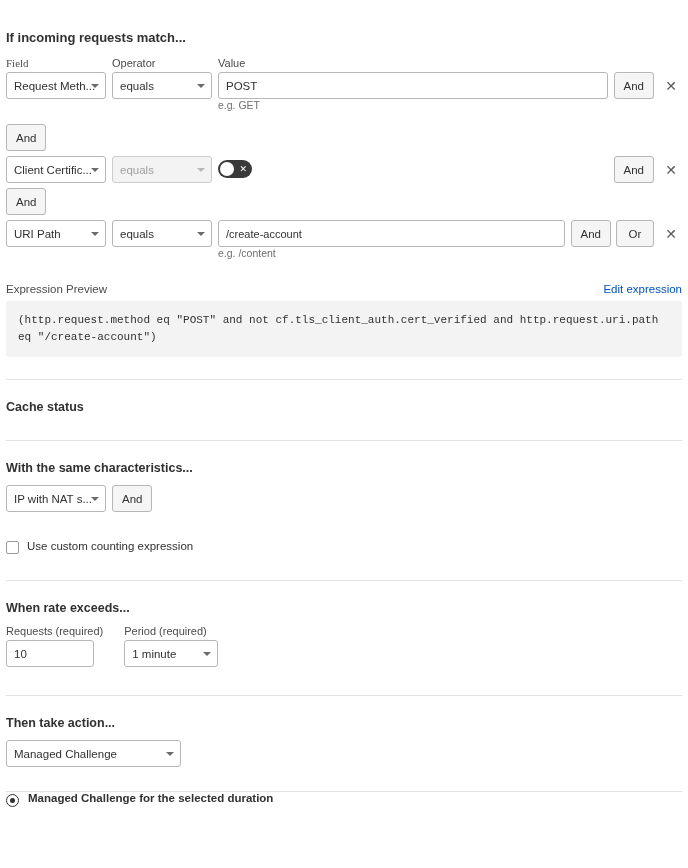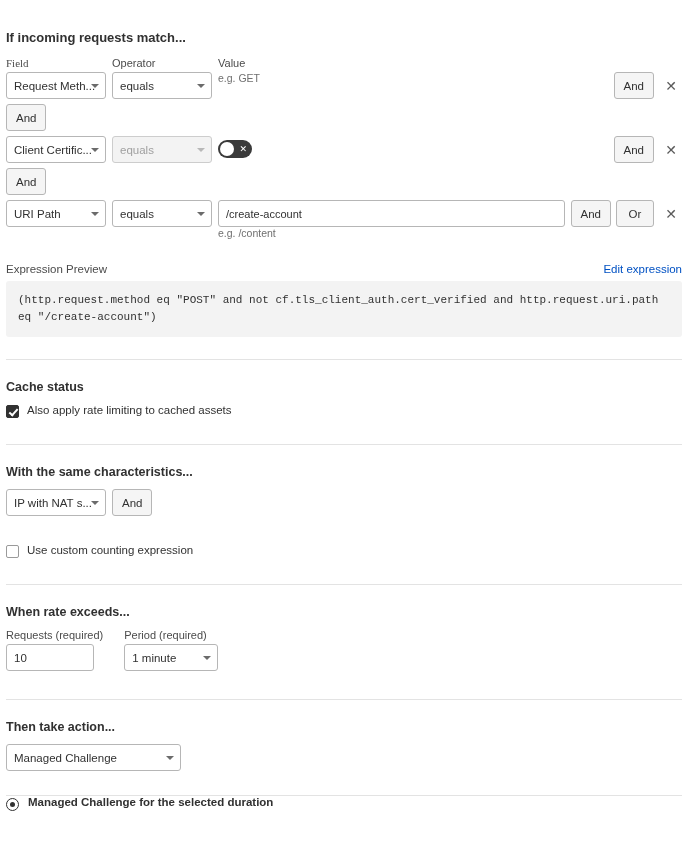--- a/index.html
+++ b/index.html
@@ -279,20 +279,24 @@
   <div class="rule-row">
     <div class="select sel-field">
       <span>Request Meth...</span>
       <span class="caret"></span>
     </div>
     <div class="select sel-operator">
       <span>equals</span>
       <span class="caret"></span>
     </div>
     <div class="value-wrap">
+      <div class="value-select">
+        <span>POST</span>
+        <span class="caret"></span>
+      </div>
       <div class="hint">e.g. GET</div>
     </div>
     <div class="btn">And</div>
     <div class="close-x">✕</div>
   </div>
 
   <div class="and-connector">
     <div class="btn">And</div>
   </div>
 
@@ -339,24 +343,20 @@
 
   <div class="preview-head">
     <div class="preview-label">Expression Preview</div>
     <div class="edit-link">Edit expression</div>
   </div>
   <div class="preview-box">(http.request.method eq "POST" and not cf.tls_client_auth.cert_verified and http.request.uri.path eq "/create-account")</div>
 
   <div class="divider"></div>
 
   <div class="sub-head">Cache status</div>
-  <div class="checkrow">
-    <div class="cb checked"></div>
-    <div>Also apply rate limiting to cached assets</div>
-  </div>
 
   <div class="divider" style="margin-top:26px;"></div>
 
   <div class="sub-head">With the same characteristics...</div>
   <div class="rule-row">
     <div class="select sel-field">
       <span>IP with NAT s...</span>
       <span class="caret"></span>
     </div>
     <div class="btn">And</div>

